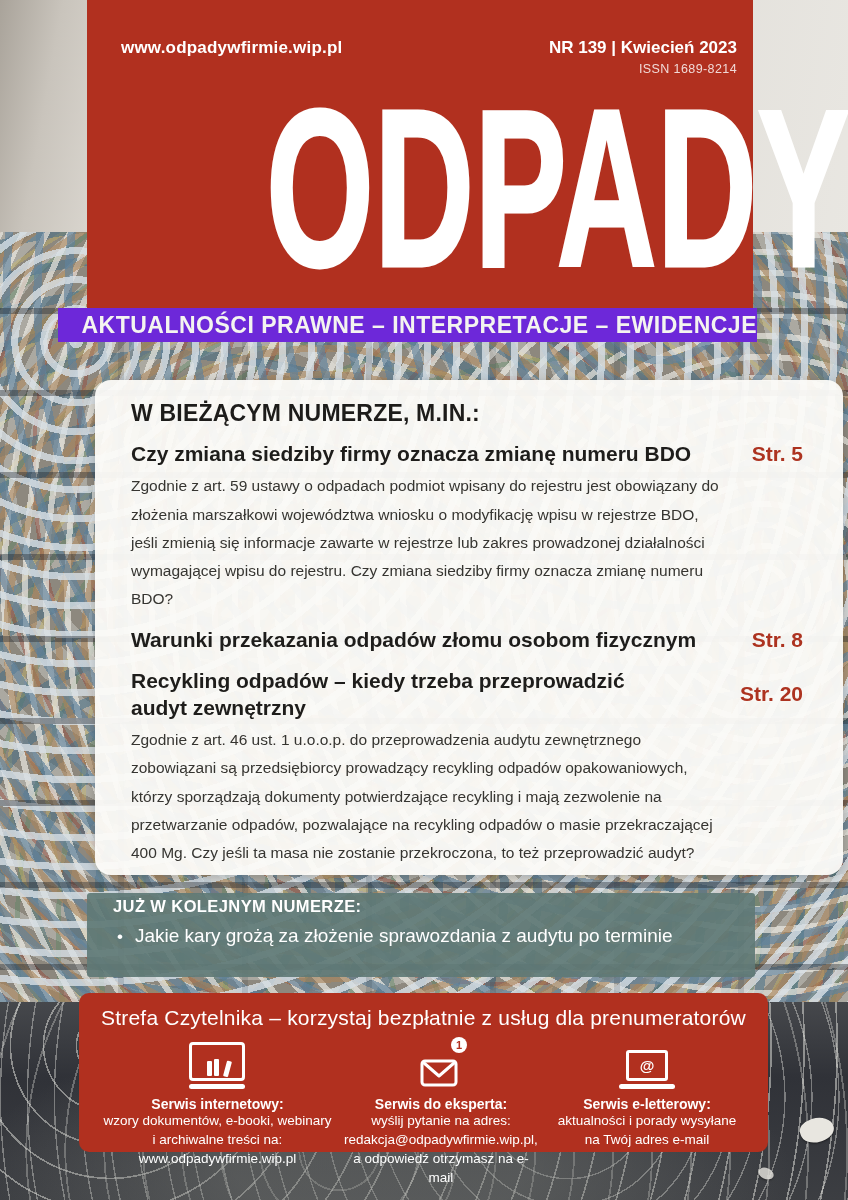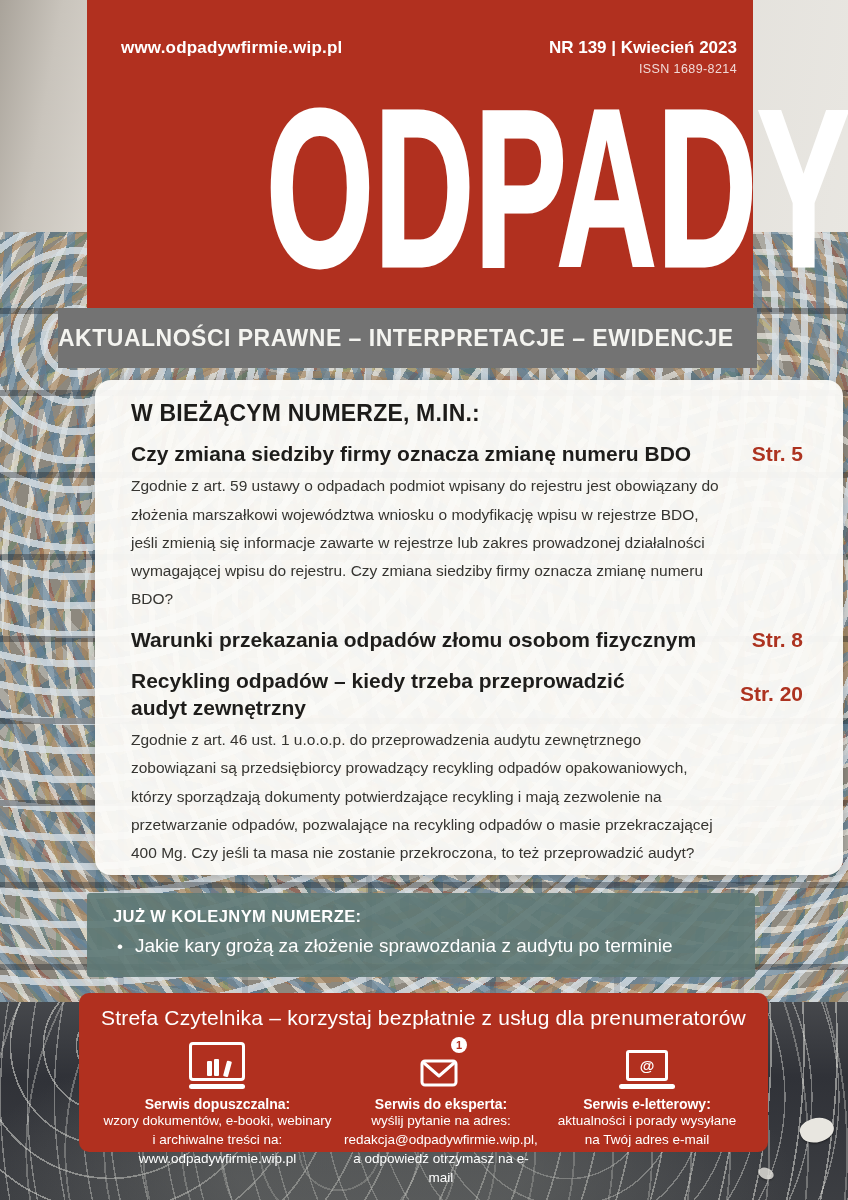--- a/index.html
+++ b/index.html
@@ -41,39 +41,39 @@
   .site-url{font-size:17px;font-weight:700;letter-spacing:.2px;}
   .issue-block{text-align:right;}
   .issue-no{font-size:17px;font-weight:700;}
   .issn{font-size:12.5px;font-weight:400;opacity:.82;margin-top:4px;letter-spacing:.4px;}
   .masthead{text-align:center;margin-top:6px;}
   .masthead span{display:inline-block;font-size:224px;line-height:.95;font-weight:700;
     transform:scaleX(.62);transform-origin:center top;letter-spacing:0;
     -webkit-text-stroke:3px #fff;white-space:nowrap;}
 
   
-  .tagline-band{position:absolute;left:58px;top:308px;width:699px;height:60px;background:#737373;
-    display:flex;align-items:center;justify-content:flex-start;}
+  .tagline-band{position:absolute;left:58px;top:308px;width:699px;height:34px;background:#6d28d9;
+    display:flex;align-items:center;justify-content:flex-end;}
   .tagline-band span{color:#f4f4f0;font-size:23px;font-weight:700;letter-spacing:.5px;}
 
   
   .toc-card{position:absolute;left:95px;top:380px;width:748px;height:495px;border-radius:16px;
     background:rgba(252,251,248,.95);padding:20px 40px 0 36px;box-sizing:border-box;
     box-shadow:0 2px 10px rgba(0,0,0,.18);}
   .toc-heading{font-size:23px;font-weight:700;color:#1d1c1a;letter-spacing:.2px;}
   .article{margin-top:13px;}
   .article-head{display:flex;align-items:center;justify-content:space-between;}
   .article-title{font-size:21px;font-weight:700;color:#1e1d1b;line-height:1.3;flex:1;padding-right:14px;}
   .article-title.wrap2{max-width:500px;}
   .page-ref{font-size:21px;font-weight:700;color:#ad3320;white-space:nowrap;}
   .article-summary{margin-top:5px;font-size:15.5px;line-height:1.82;color:#363531;max-width:588px;}
 
   
   .next-box{position:absolute;left:87px;top:893px;width:668px;height:84px;
-    background:rgba(96,121,118,.92);border-radius:3px;box-sizing:border-box;padding:14px 26px;color:#fff;}
+    background:rgba(96,121,118,.92);border-radius:3px;box-sizing:border-box;padding:4px 26px;color:#fff;}
   .next-heading{font-size:16.5px;font-weight:700;letter-spacing:.4px;}
   .next-item{margin-top:9px;font-size:19px;display:flex;align-items:baseline;}
   .next-item .bullet-dot{margin:0 12px 0 4px;font-size:17px;}
 
   
   .reader-box{position:absolute;left:79px;top:993px;width:689px;height:159px;border-radius:10px;
     background:#b1301f;color:#fff;box-sizing:border-box;padding:13px 18px 0 18px;}
   .reader-title{text-align:center;font-size:21px;font-weight:400;letter-spacing:.2px;}
   .services{display:flex;margin-top:11px;}
   .svc{flex:1;text-align:center;padding:0 6px;}
@@ -160,21 +160,21 @@
 
       <div class="svc wide">
         <div class="svc-icon-wrap">
           <div class="screen">
             <div class="book b1"></div>
             <div class="book b2"></div>
             <div class="book b3"></div>
           </div>
           <div class="laptop-base"></div>
         </div>
-        <div class="svc-label">Serwis dopuszczalna:</div>
+        <div class="svc-label">Serwis internetowy:</div>
         <div class="svc-line">wzory dokumentów, e-booki, webinary</div>
         <div class="svc-line">i archiwalne treści na:</div>
         <div class="svc-line">www.odpadywfirmie.wip.pl</div>
       </div>
 
       <div class="svc">
         <div class="svc-icon-wrap">
           <svg width="44" height="36" viewBox="0 0 44 36">
             <rect x="3" y="8" width="34" height="24" rx="3" fill="none" stroke="#fff" stroke-width="3"></rect>
             <path d="M5 10 L20 23 L35 10" fill="none" stroke="#fff" stroke-width="3" stroke-linecap="round" stroke-linejoin="round"></path>

